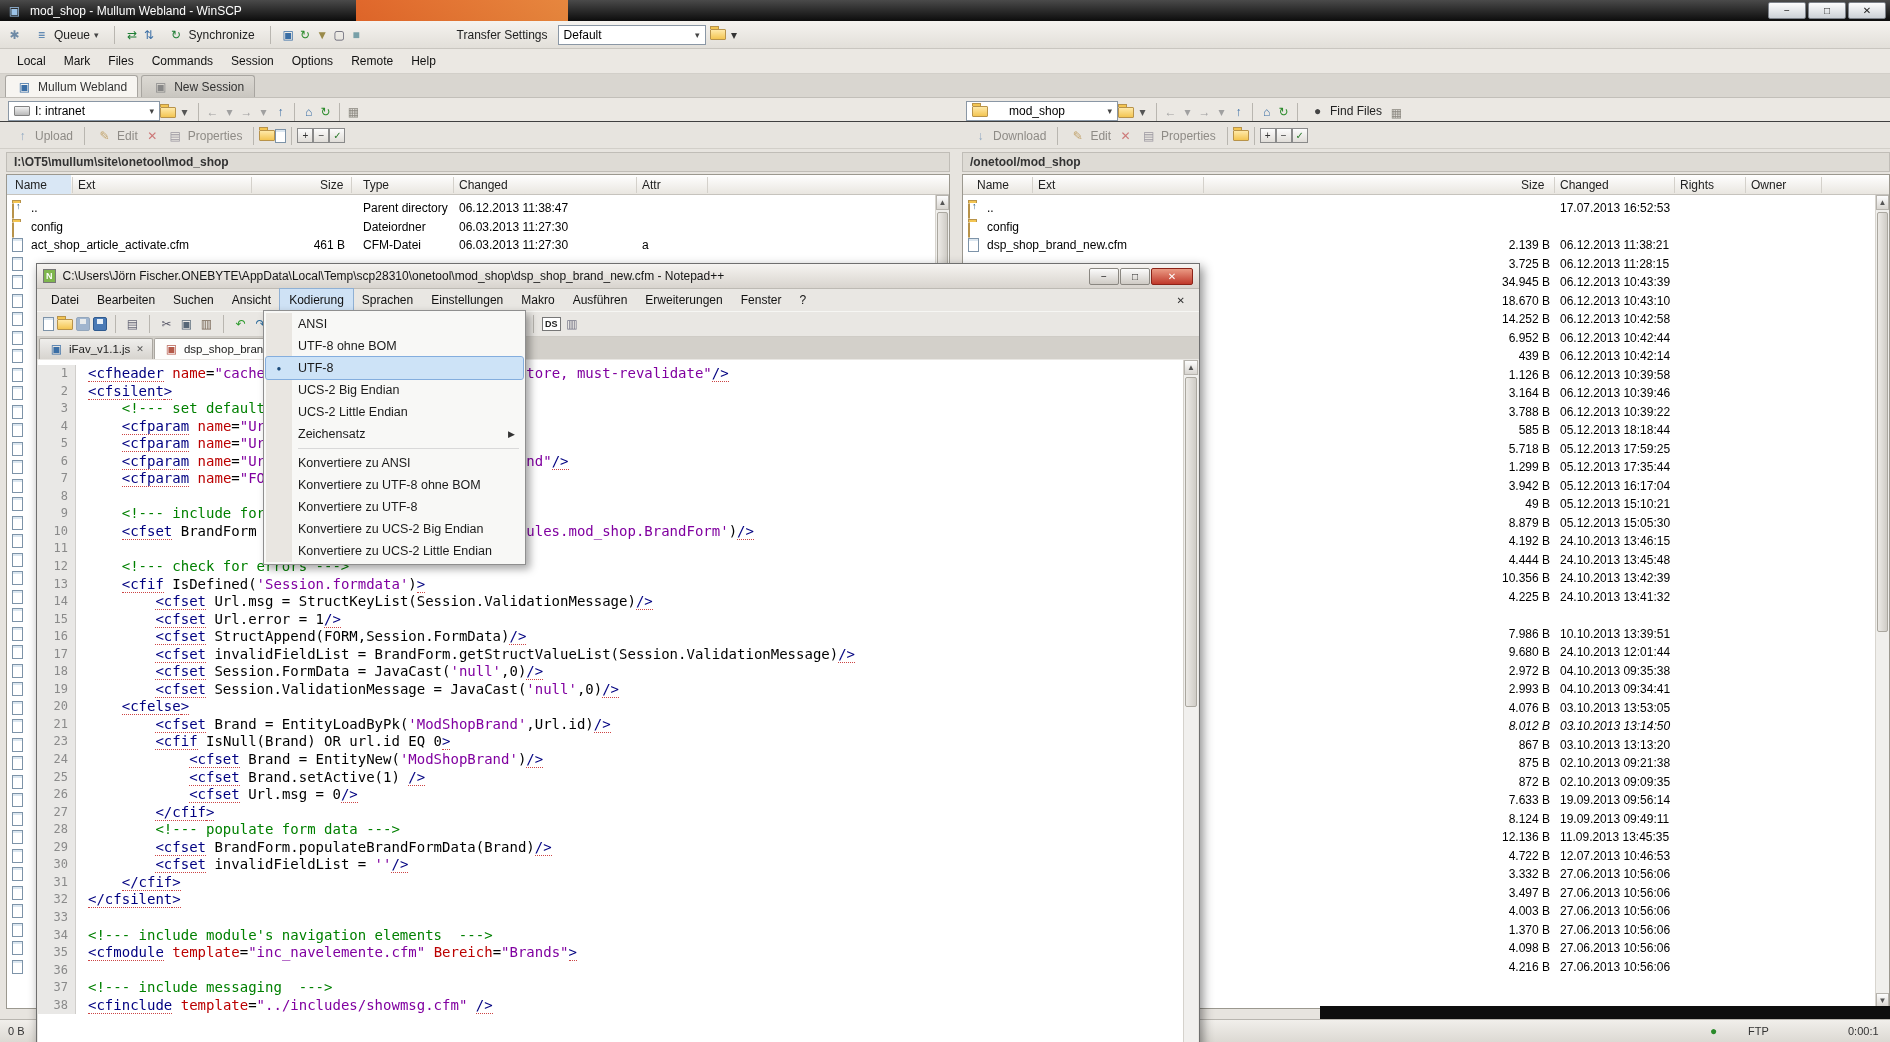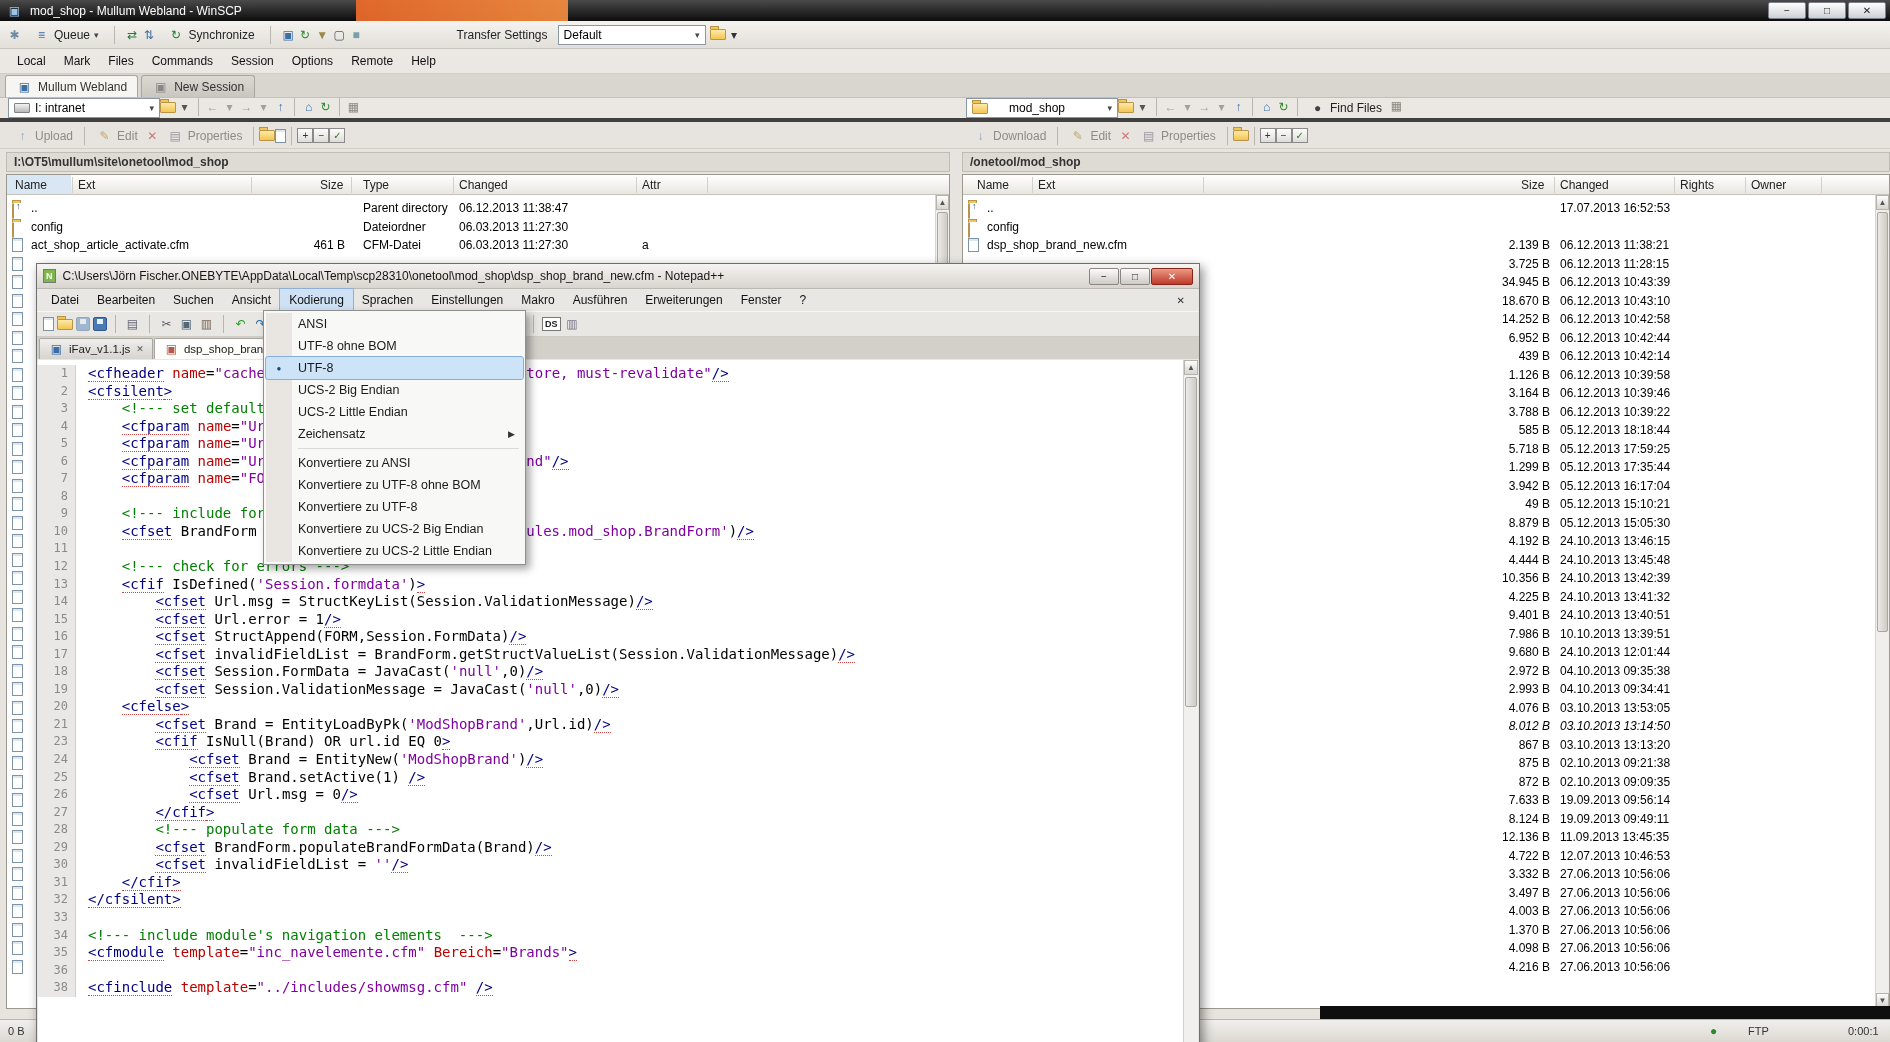--- a/index.html
+++ b/index.html
@@ -19,21 +19,21 @@
 .ws-toolbar{left:0;top:21px;width:1890px;height:28px;background:linear-gradient(#f5f3ef,#e2dfd9);border-bottom:1px solid #c9c6c0;padding:0 6px;gap:4px}
 .tbtn{display:inline-flex;align-items:center;gap:4px;padding:2px 6px;border-radius:2px;font-size:12px;color:#222}
 .tslabel{font-size:12px;color:#222;margin-left:88px;margin-right:6px}
 .combo{display:inline-flex;align-items:center;height:20px;background:#fff;border:1px solid #8a97a5;padding:0 5px;font-size:12px;justify-content:space-between;gap:6px;flex:none}
 .ws-menus{left:0;top:49px;width:1890px;height:25px;background:#ebe8e3;border-bottom:1px solid #d2cfc9;display:flex;align-items:center;padding-left:8px}
 .mi{padding:4px 9px;font-size:12px;color:#111;white-space:nowrap}
 .mi-active{background:#cfe2f5;outline:1px solid #8fb0d4}
 .ws-tabs{left:0;top:74px;width:1890px;height:24px;background:#d9d6d0;border-bottom:1px solid #c2bfb9;display:flex;align-items:flex-end;padding-left:5px;gap:3px}
 .stab{display:flex;align-items:center;gap:5px;height:22px;padding:0 10px;font-size:12px;background:linear-gradient(#dcd9d3,#c9c6c0);border:1px solid #a8a5a0;border-bottom:none;border-radius:3px 3px 0 0;color:#333}
 .stab.active{background:#f7f5f1}
-.ptool{height:24px;background:#ebe8e3;border-bottom:4px solid #404040;display:flex;align-items:flex-start}
+.ptool{height:24px;background:#ebe8e3;border-bottom:1px solid #404040;display:flex;align-items:flex-end}
 .cmdrow{height:26px;background:#e7e4df;border-bottom:1px solid #d2cfc9;display:flex;align-items:center}
 .cmdbtn{display:inline-flex;align-items:center;gap:4px;font-size:12px;color:#8e8b86;padding:2px 6px}
 .pathbar{height:20px;background:#dedbd5;border:1px solid #c0bdb7;font-size:12px;font-weight:bold;color:#333;line-height:18px;padding:0 7px;white-space:nowrap;overflow:hidden}
 
 .panel{position:absolute;top:174px;height:835px;background:#fff;border:1px solid #9b988f;overflow:hidden}
 .panel-l{left:6px;width:944px}
 .panel-r{left:962px;width:928px}
 .phead{position:absolute;left:0;top:0;width:100%;height:20px;background:linear-gradient(#ffffff,#e9e6e0);border-bottom:1px solid #c6c3bd;font-size:12px;color:#222}
 .phead .hname-bg{position:absolute;left:0;top:0;width:64px;height:19px;background:#d9e7f5}
 .phead span.hl2{position:absolute;top:3px}
@@ -530,24 +530,20 @@
           <span class="fcell fsize">4.444 B</span>
           <span class="fcell fchg">24.10.2013 13:45:48</span>
         </div>
         <div class="frow" style="top: 394.2px;">
           <span class="fcell fsize">10.356 B</span>
           <span class="fcell fchg">24.10.2013 13:42:39</span>
         </div>
         <div class="frow" style="top: 412.71px;">
           <span class="fcell fsize">4.225 B</span>
           <span class="fcell fchg">24.10.2013 13:41:32</span>
-        </div>
-        <div class="frow" style="top: 431.22px;">
-          <span class="fcell fsize">9.401 B</span>
-          <span class="fcell fchg">24.10.2013 13:40:51</span>
         </div>
         <div class="frow" style="top: 449.73px;">
           <span class="fcell fsize">7.986 B</span>
           <span class="fcell fchg">10.10.2013 13:39:51</span>
         </div>
         <div class="frow" style="top: 468.24px;">
           <span class="fcell fsize">9.680 B</span>
           <span class="fcell fchg">24.10.2013 12:01:44</span>
         </div>
         <div class="frow" style="top: 486.75px;">
@@ -735,20 +731,21 @@
           <div class="cl"><span class="ln">27</span><span class="ct">        <span class="c-tag">&lt;/cfif</span><span class="c-tag">&gt;</span></span></div>
           <div class="cl"><span class="ln">28</span><span class="ct"><span class="c-com">        &lt;!--- populate form data ---&gt;</span></span></div>
           <div class="cl"><span class="ln">29</span><span class="ct">        <span class="c-tag">&lt;cfset</span> BrandForm.populateBrandFormData(Brand)<span class="c-tag">/&gt;</span></span></div>
           <div class="cl"><span class="ln">30</span><span class="ct">        <span class="c-tag">&lt;cfset</span> invalidFieldList = <span class="c-str">''</span><span class="c-tag">/&gt;</span></span></div>
           <div class="cl"><span class="ln">31</span><span class="ct">    <span class="c-tag">&lt;/cfif</span><span class="c-tag">&gt;</span></span></div>
           <div class="cl"><span class="ln">32</span><span class="ct"><span class="c-tag">&lt;/cfsilent</span><span class="c-tag">&gt;</span></span></div>
           <div class="cl"><span class="ln">33</span><span class="ct">&nbsp;</span></div>
           <div class="cl"><span class="ln">34</span><span class="ct"><span class="c-com">&lt;!--- include module's navigation elements  ---&gt;</span></span></div>
           <div class="cl"><span class="ln">35</span><span class="ct"><span class="c-tag">&lt;cfmodule</span> <span class="c-attr">template</span>=<span class="c-str">"inc_navelemente.cfm"</span> <span class="c-attr">Bereich</span>=<span class="c-str">"Brands"</span><span class="c-tag">&gt;</span></span></div>
           <div class="cl"><span class="ln">36</span><span class="ct">&nbsp;</span></div>
+          <div class="cl"><span class="ln">37</span><span class="ct"><span class="c-com">&lt;!--- include messaging  ---&gt;</span></span></div>
           <div class="cl"><span class="ln">38</span><span class="ct"><span class="c-tag">&lt;cfinclude</span> <span class="c-attr">template</span>=<span class="c-str">"../includes/showmsg.cfm"</span> <span class="c-tag">/&gt;</span></span></div>
         </div>
     </div>
     <div class="npp-sb">
       <div class="sa" style="top:0">▲</div>
       <div class="st" style="top:17px;height:330px"></div>
     </div>
   </div>
 
   <div class="encmenu" id="encmenu">

